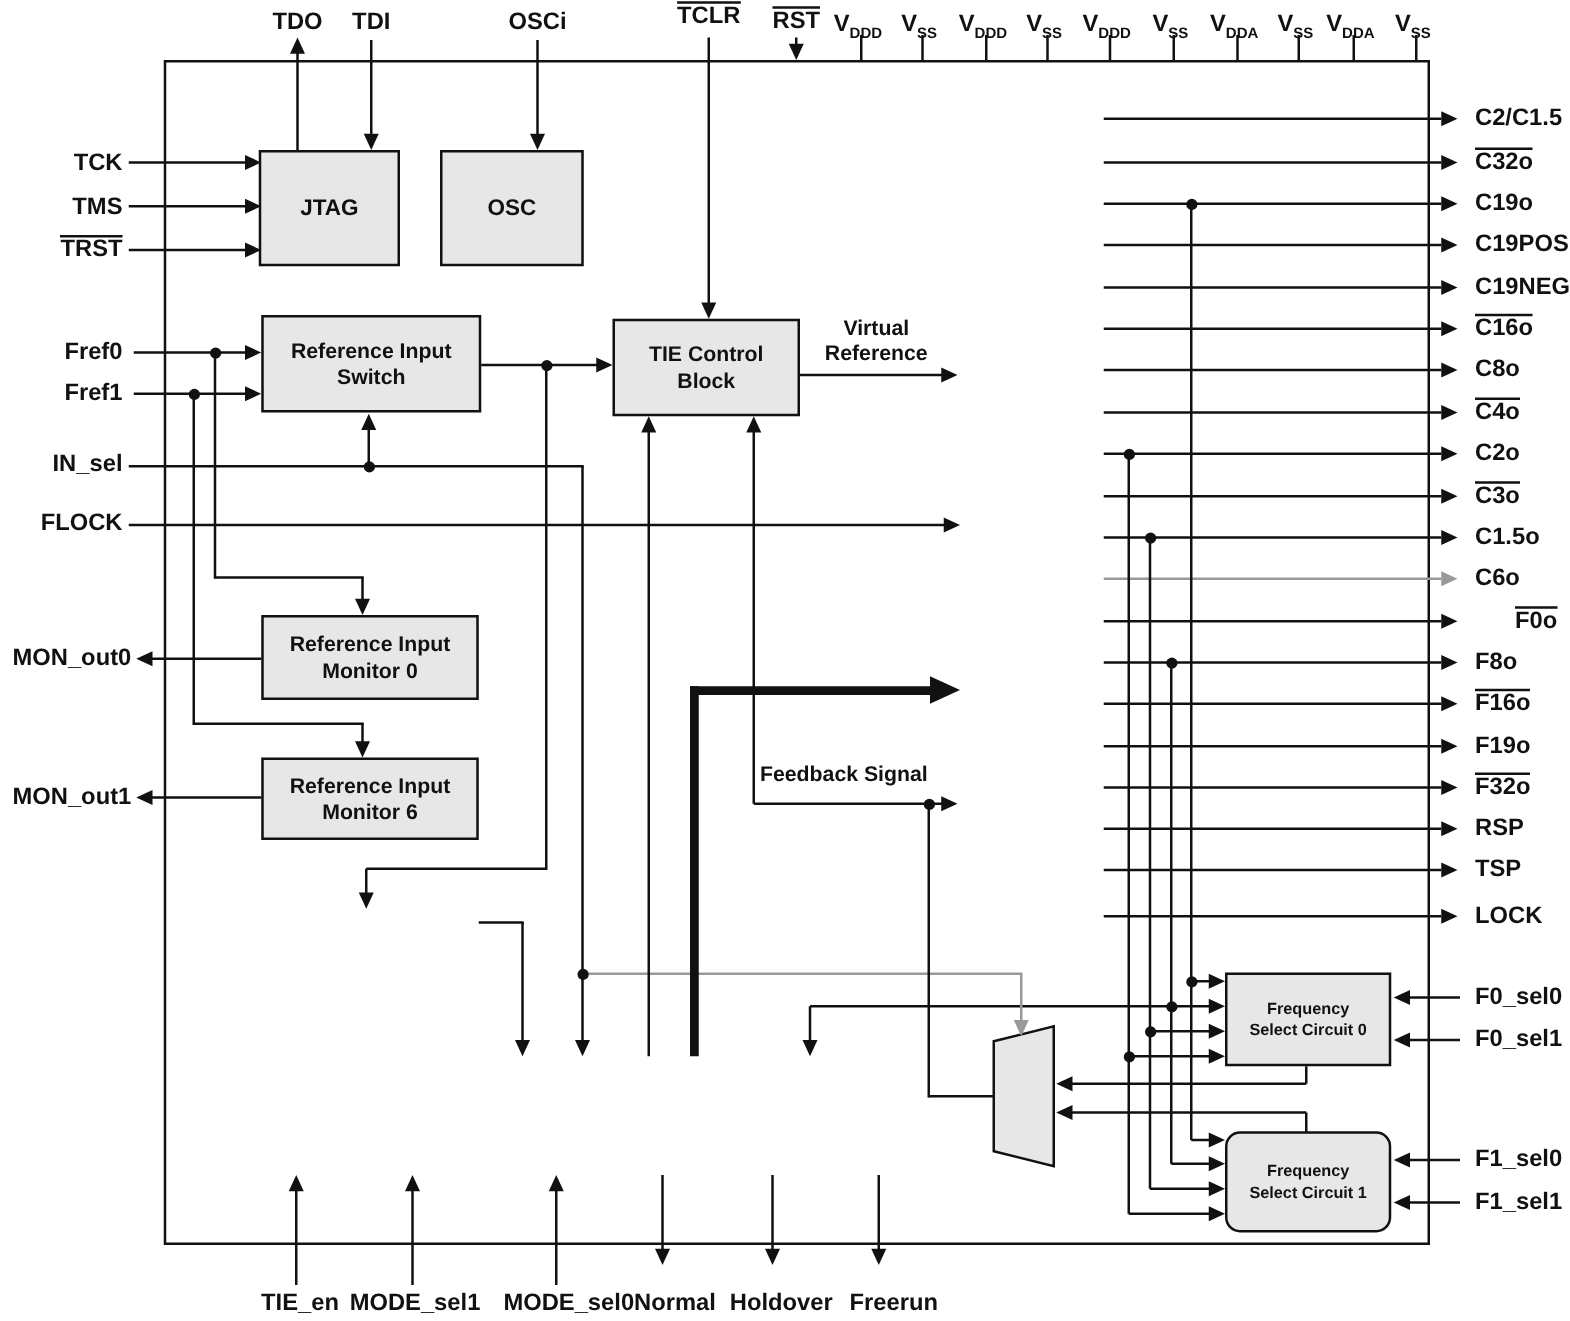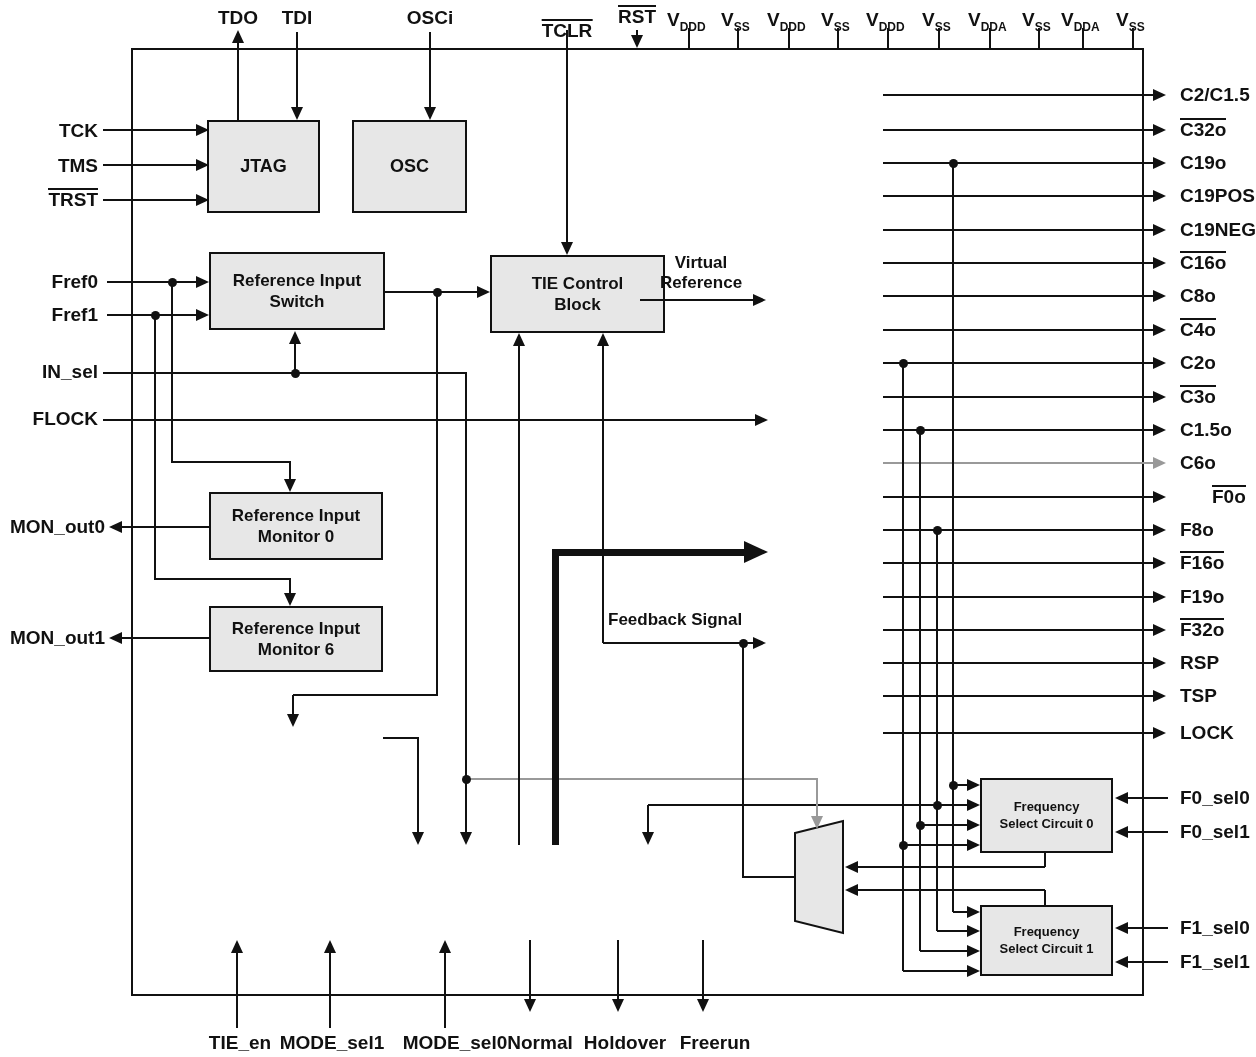--- a/index.html
+++ b/index.html
@@ -32,49 +32,49 @@
 
   <div class="blk" style="left:207px;top:120px;width:113px;height:93px;font-size:18px;">
     <span>JTAG</span>
     </div>
   <div class="blk" style="left:352px;top:120px;width:115px;height:93px;font-size:18px;">
     <span>OSC</span>
     </div>
   <div class="blk" style="left:209px;top:252px;width:176px;height:78px;font-size:17px;">
     <span style="width:150px;">Reference Input Switch</span>
     </div>
-  <div class="blk" style="left:490px;top:255px;width:175px;height:78px;font-size:17px;">
+  <div class="blk" style="left:490px;top:255px;width:150px;height:78px;font-size:17px;">
     <span style="width:110px;">TIE Control Block</span>
     </div>
   <div class="blk" style="left:209px;top:492px;width:174px;height:68px;font-size:17px;">
     <span style="width:150px;">Reference Input Monitor 0</span>
     </div>
   <div class="blk" style="left:209px;top:606px;width:174px;height:66px;font-size:17px;">
     <span style="width:150px;">Reference Input Monitor 6</span>
     </div>
   <div class="blk" style="left:980px;top:778px;width:133px;height:75px;font-size:13px;">
     <span style="width:100px;">Frequency Select Circuit 0</span>
     </div>
-  <div class="blk" style="left:980px;top:905px;width:133px;height:71px;font-size:13px;">
+  <div class="blk" style="left:980px;top:905px;width:133px;height:81px;font-size:13px;border-radius:12px;">
     <span style="width:100px;">Frequency Select Circuit 1</span>
     </div>
 
   <svg class="muxsvg" width="60" height="126">
     <polygon points="5,19 53,7 53,119 5,107" fill="#e7e7e7" stroke="#111" stroke-width="2"></polygon>
   </svg>
 
   <div class="ann ctr" style="left:701px;top:253px;text-align:center;">
     <span style="display:inline-block;width:95px;white-space:normal;line-height:1.15;">Virtual Reference</span></div>
   <div class="ann" style="left:608px;top:610px;">
     <span>Feedback Signal</span></div>
 
   <div class="lbl ctr" style="left:238px;top:7px;"><span>TDO</span></div>
   <div class="lbl ctr" style="left:297px;top:7px;"><span>TDI</span></div>
   <div class="lbl ctr" style="left:430px;top:7px;"><span>OSCi</span></div>
-  <div class="lbl ctr" style="left:567px;top:19px;text-align:right;"><span class="ov">TCLR</span></div>
+  <div class="lbl ctr" style="left:567px;top:1px;text-align:right;"><span class="ov">TCLR</span></div>
   <div class="lbl ctr" style="left:637px;top:5px;"><span class="ov">RST</span></div>
 
   <div class="lbl" style="left:667px;top:9px;"><span>V</span><sub>DDD</sub></div>
   <div class="lbl" style="left:721px;top:9px;"><span>V</span><sub>SS</sub></div>
   <div class="lbl" style="left:767px;top:9px;"><span>V</span><sub>DDD</sub></div>
   <div class="lbl" style="left:821px;top:9px;"><span>V</span><sub>SS</sub></div>
   <div class="lbl" style="left:866px;top:9px;"><span>V</span><sub>DDD</sub></div>
   <div class="lbl" style="left:922px;top:9px;"><span>V</span><sub>SS</sub></div>
   <div class="lbl" style="left:968px;top:9px;"><span>V</span><sub>DDA</sub></div>
   <div class="lbl" style="left:1022px;top:9px;"><span>V</span><sub>SS</sub></div>

